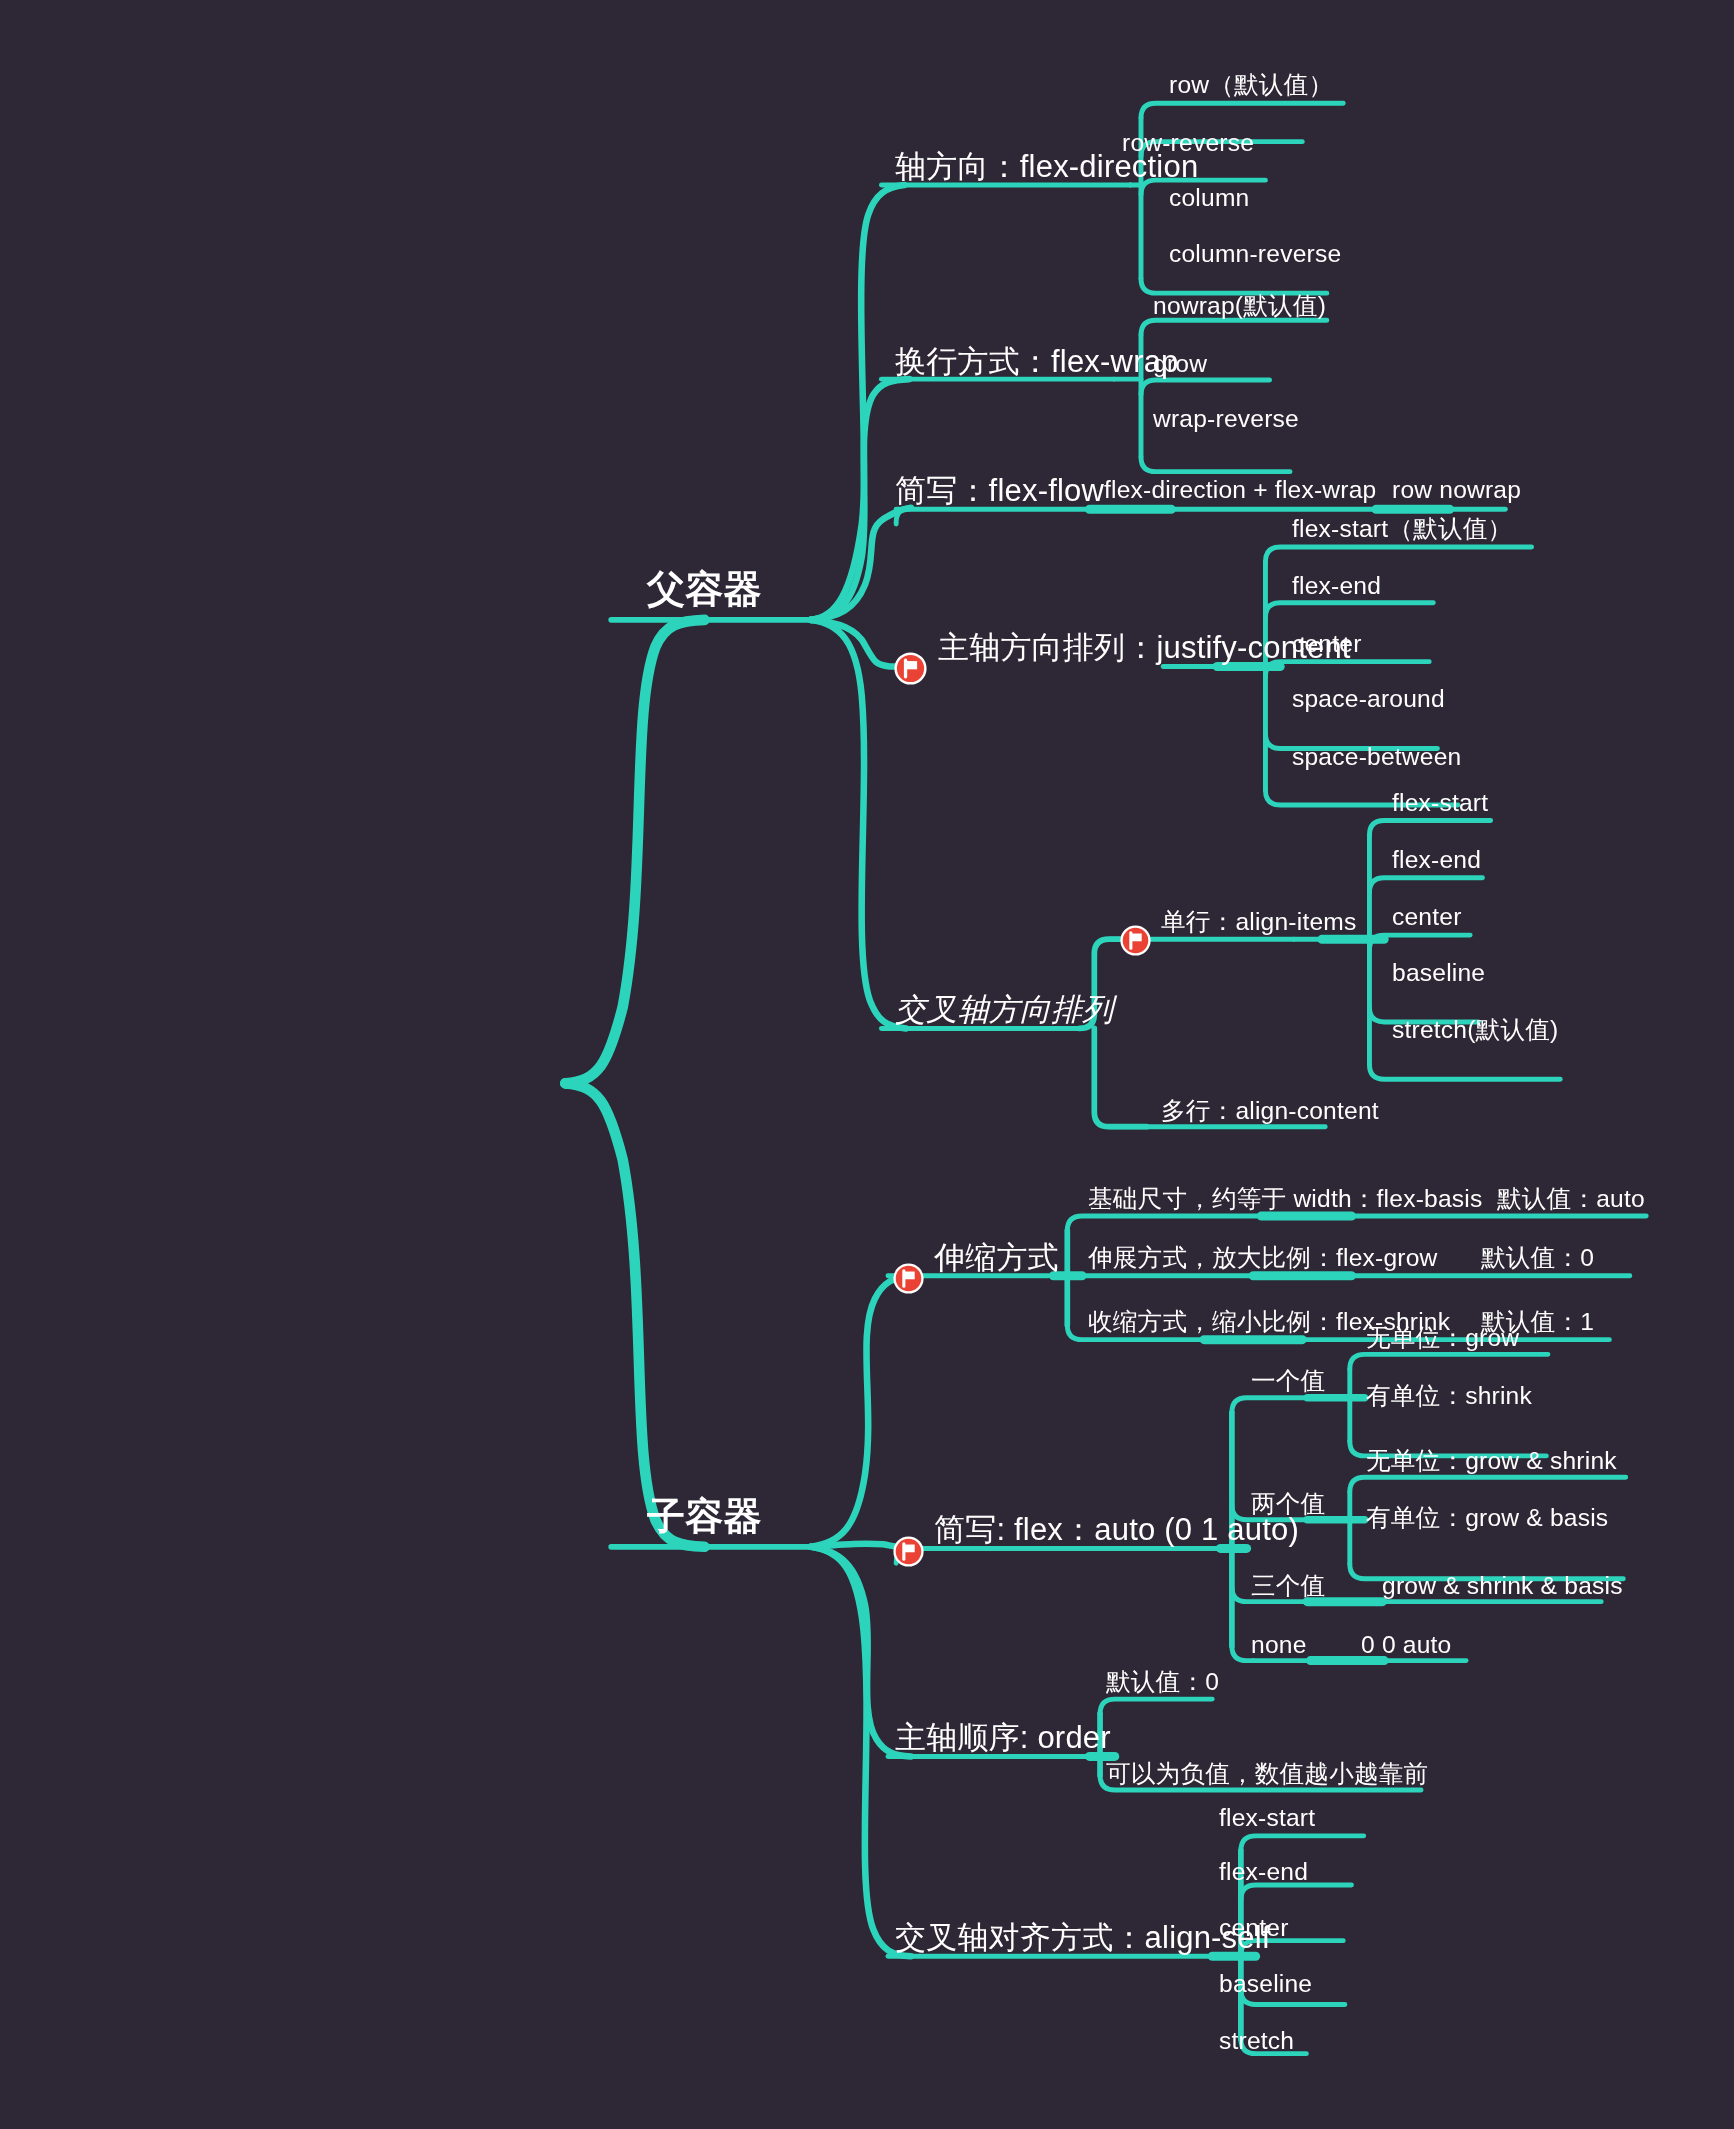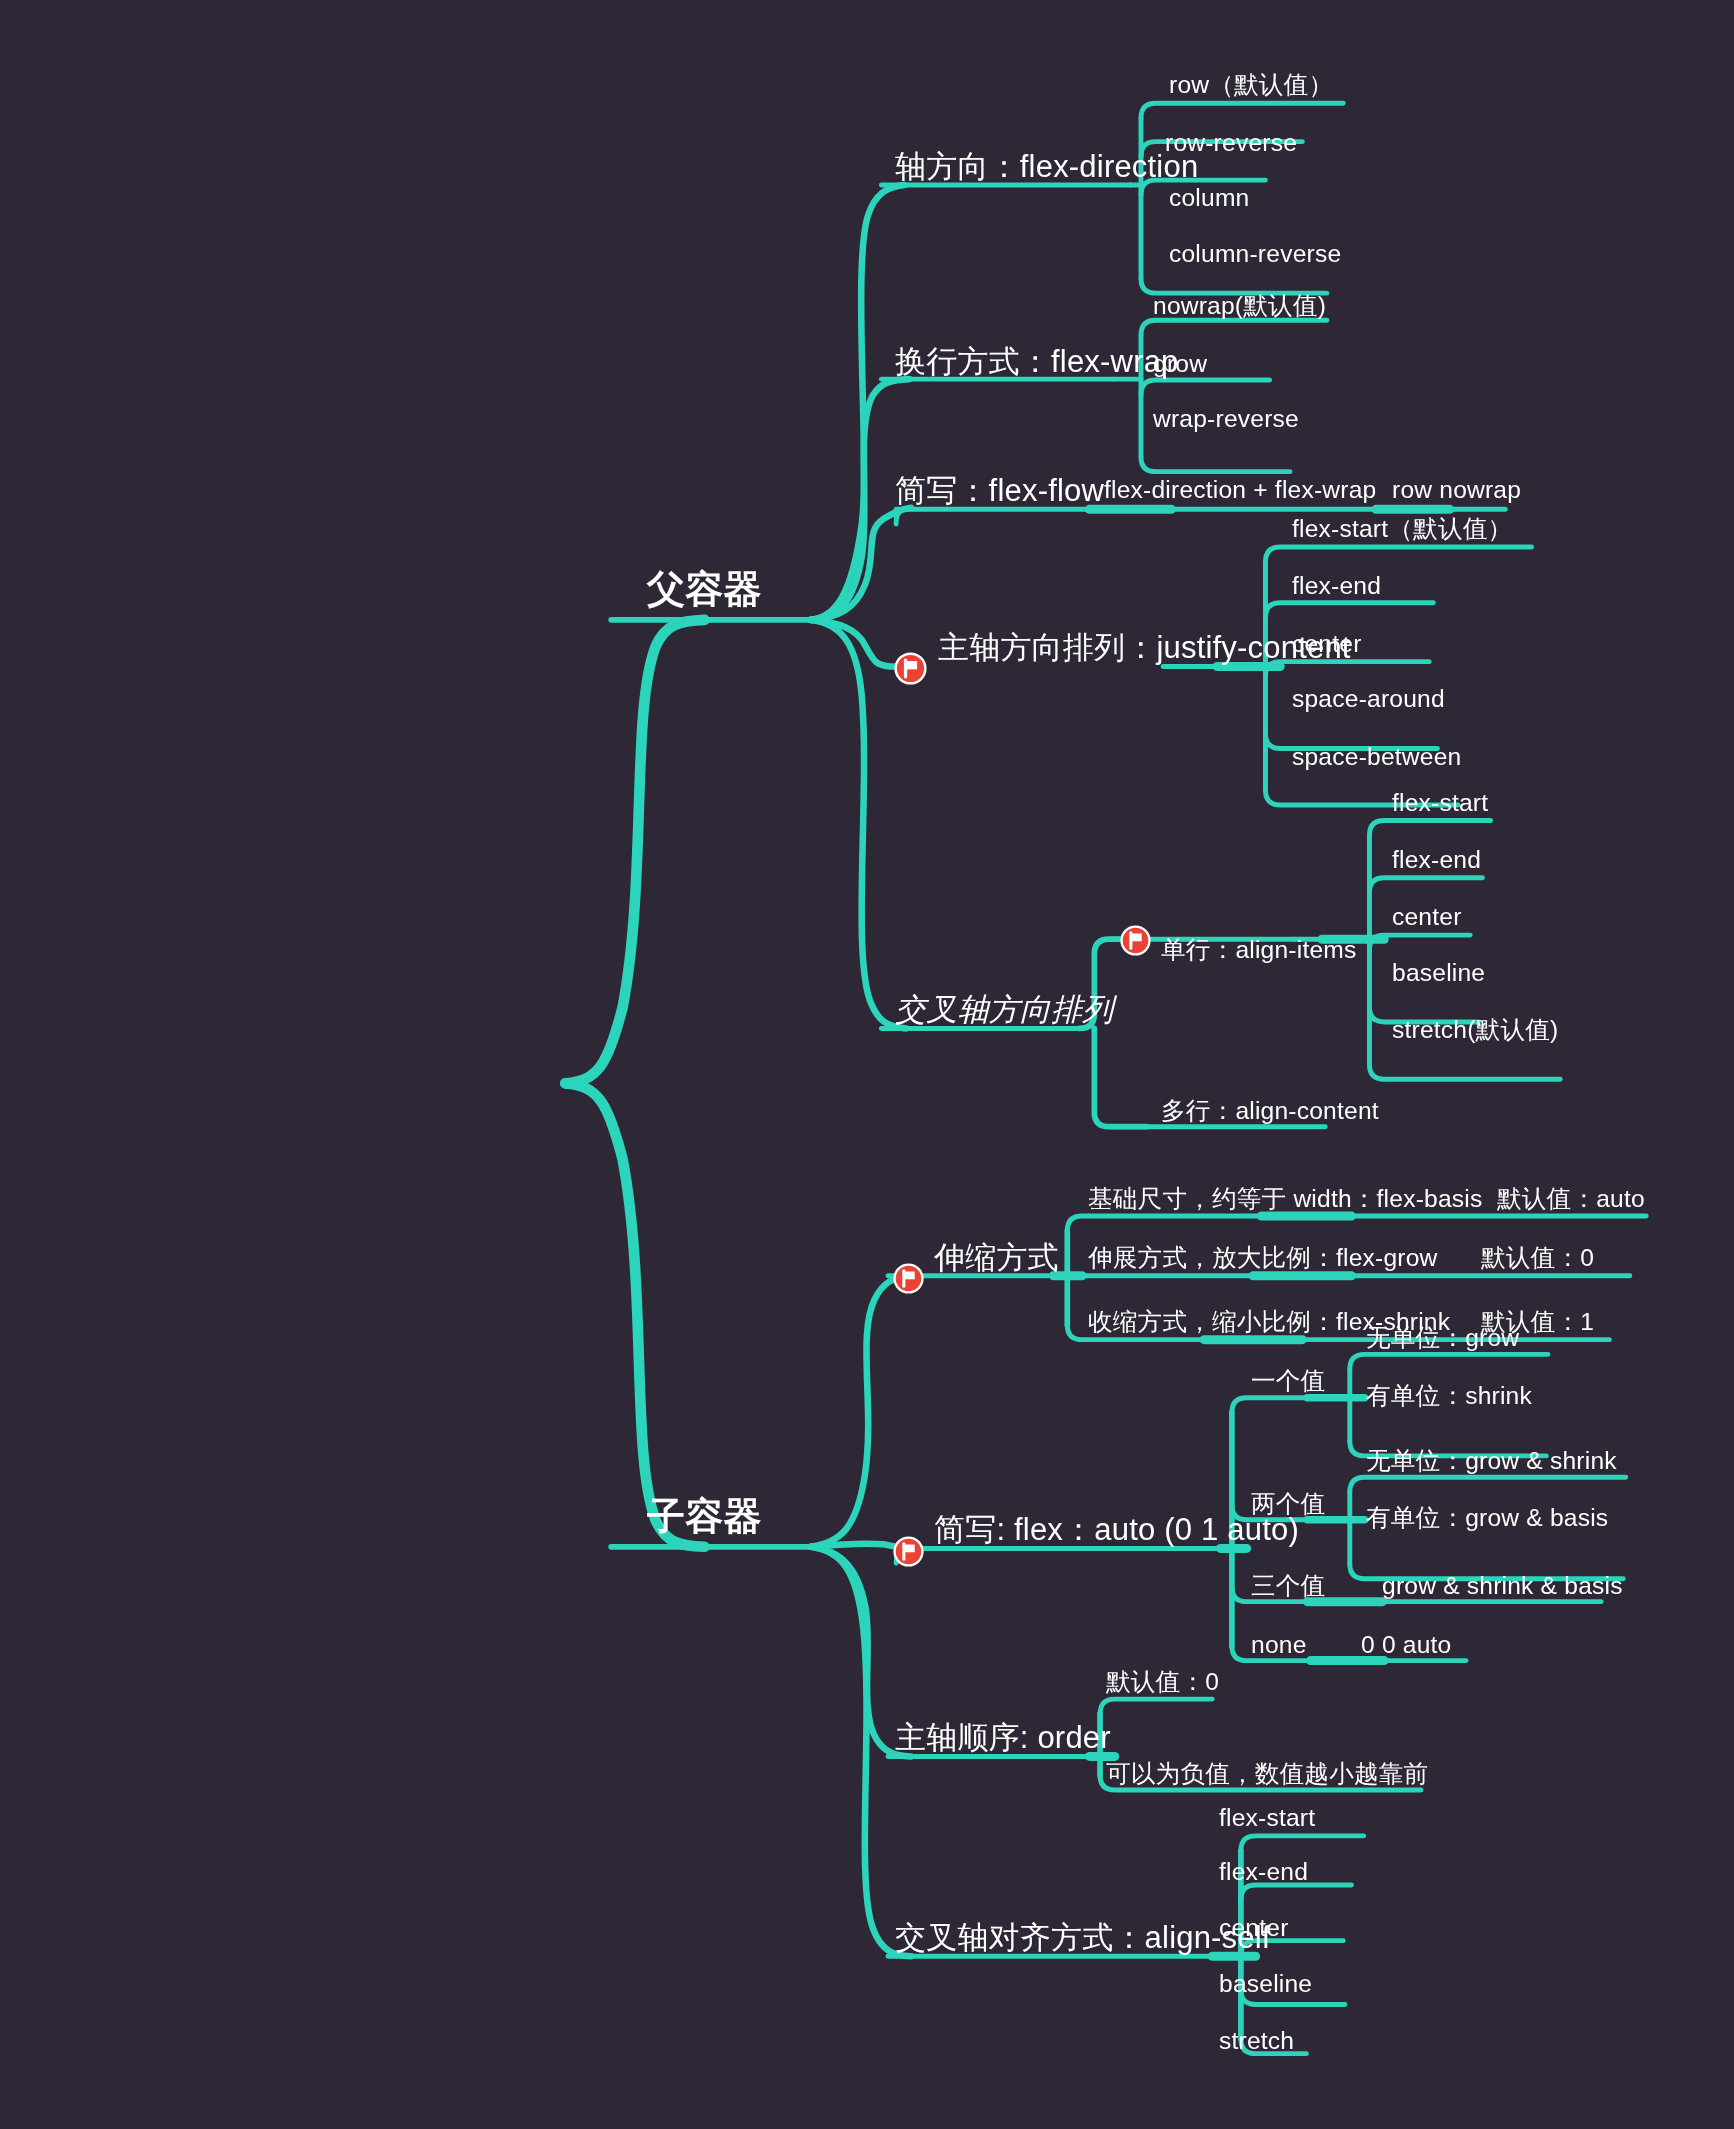--- a/index.html
+++ b/index.html
@@ -190,21 +190,21 @@
     <svg class="flag" width="33" height="33" viewBox="0 0 40 40">
       <circle cx="20" cy="20" r="18" fill="#EA4335" stroke="#FFFFFF" stroke-width="3"></circle>
       <path d="M 14 10 L 14 30" stroke="#FFFFFF" stroke-width="4" stroke-linecap="round"></path>
       <path d="M 14 11 L 28 11 L 28 21 L 14 21 Z" fill="#FFFFFF"></path>
     </svg>
   </div>
   <div class="lbl s34" style="left:938px;top:663px;">主轴方向排列：justify-content</div>
   <div class="lbl s34" style="left:895px;top:1025px;font-style:italic;">交叉轴方向排列</div>
 
   <div class="lbl s30" style="left:1169px;top:98px;">row（默认值）</div>
-  <div class="lbl s30" style="left:1165px;top:156px;">row-reverse</div>
+  <div class="lbl s30" style="left:1122px;top:156px;">row-reverse</div>
   <div class="lbl s30" style="left:1169px;top:211px;">column</div>
   <div class="lbl s30" style="left:1169px;top:267px;">column-reverse</div>
 
   <div class="lbl s30" style="left:1153px;top:319px;text-align:center;">nowrap(默认值)</div>
   <div class="lbl s30" style="left:1153px;top:377px;">grow</div>
   <div class="lbl s30" style="left:1153px;top:432px;">wrap-reverse</div>
 
   <div class="lbl s30" style="left:1104px;top:503px;">flex-direction + flex-wrap</div>
   <div class="lbl s30" style="left:1392px;top:503px;">row nowrap</div>
 
@@ -214,21 +214,21 @@
   <div class="lbl s30" style="left:1292px;top:712px;">space-around</div>
   <div class="lbl s30" style="left:1292px;top:770px;">space-between</div>
 
   <div class="flagwrap" style="left:1120px;top:956px;">
     <svg class="flag" width="31" height="31" viewBox="0 0 40 40">
       <circle cx="20" cy="20" r="18" fill="#EA4335" stroke="#FFFFFF" stroke-width="3"></circle>
       <path d="M 14 10 L 14 30" stroke="#FFFFFF" stroke-width="4" stroke-linecap="round"></path>
       <path d="M 14 11 L 28 11 L 28 21 L 14 21 Z" fill="#FFFFFF"></path>
     </svg>
   </div>
-  <div class="lbl s30" style="left:1161px;top:935px;margin-top:28px;">单行：align-items</div>
+  <div class="lbl s30" style="left:1161px;top:935px;">单行：align-items</div>
   <div class="lbl s30" style="left:1161px;top:1124px;">多行：align-content</div>
 
   <div class="lbl s30" style="left:1392px;top:816px;">flex-start</div>
   <div class="lbl s30" style="left:1392px;top:873px;">flex-end</div>
   <div class="lbl s30" style="left:1392px;top:930px;">center</div>
   <div class="lbl s30" style="left:1392px;top:986px;">baseline</div>
   <div class="lbl s30" style="left:1392px;top:1043px;">stretch(默认值)</div>
 
   <div class="flagwrap" style="left:893px;top:1294px;">
     <svg class="flag" width="31" height="31" viewBox="0 0 40 40">

